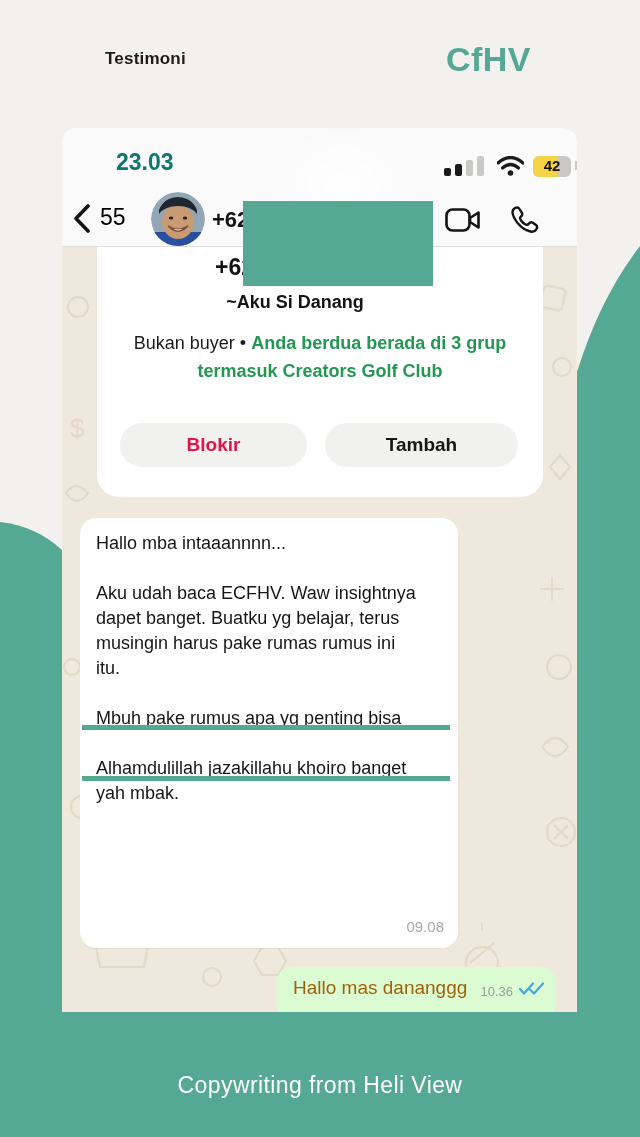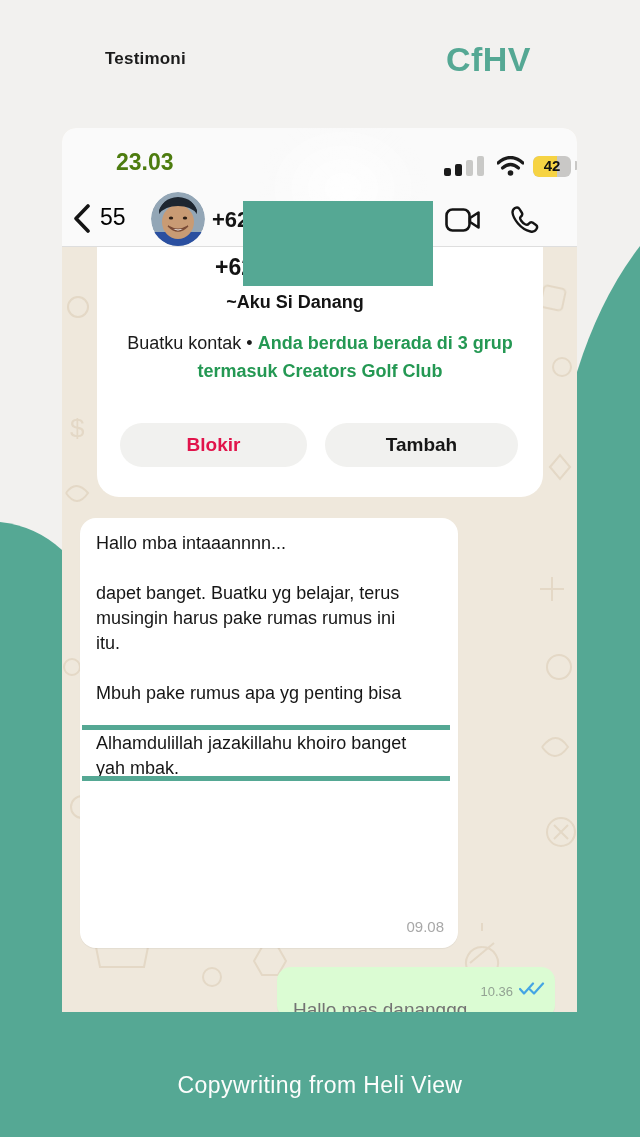--- a/index.html
+++ b/index.html
@@ -12,21 +12,21 @@
 
   
   .site-label { position:absolute; left:105px; top:49px; font-size:17px; font-weight:600; color:#1c1c1c; letter-spacing:.2px; z-index:2; }
   .brand { position:absolute; right:109px; top:40px; font-size:34px; font-weight:800; color:#55A894; letter-spacing:.5px; z-index:2; }
 
   
   .phone { position:absolute; left:62px; top:128px; width:515px; height:884px; background:#EFE8DC; border-radius:14px 14px 0 0; overflow:hidden; z-index:1; }
   .phone-top { position:absolute; left:0; top:0; width:515px; height:119px; background:#FAFAFA; border-bottom:1px solid #DEDEDE; z-index:1; }
   .smear { position:absolute; left:196px; top:-10px; width:170px; height:140px; background:radial-gradient(closest-side, rgba(255,255,255,.85), rgba(255,255,255,0)); z-index:2; }
 
-  .sb-time { position:absolute; left:54px; top:21px; font-size:23px; font-weight:700; color:#4d7c0f; z-index:3; }
+  .sb-time { position:absolute; left:54px; top:21px; font-size:23px; font-weight:700; color:#0f766e; z-index:3; }
   .sb-icons { position:absolute; left:382px; top:26px; width:130px; height:24px; z-index:3; display:flex; align-items:center; gap:9px; }
   .battery { position:relative; width:38px; height:21px; border-radius:6px; background:#C9C8C6; overflow:hidden; }
   .battery-fill { position:absolute; left:0; top:0; height:21px; width:24px; background:#F6D343; border-radius:6px 0 0 6px; }
   .battery-num { position:absolute; left:0; top:1px; width:38px; text-align:center; font-size:15px; font-weight:700; color:#111; }
   .battery-nub { position:absolute; left:513px; top:33px; width:3px; height:9px; background:#C9C8C6; border-radius:0 2px 2px 0; z-index:3; }
 
   .nav-back { position:absolute; left:11px; top:76px; z-index:3; cursor:pointer; }
   .nav-count { position:absolute; left:38px; top:76px; font-size:23px; color:#000000; z-index:3; }
   .avatar { position:absolute; left:89px; top:64px; width:54px; height:54px; border-radius:50%; overflow:hidden; z-index:3; }
   .nav-number { position:absolute; left:150px; top:79px; font-size:22px; font-weight:600; color:#141414; z-index:3; }
@@ -53,21 +53,21 @@
   .bubble-in .para { margin-bottom:25px; }
   .bubble-in .para:last-of-type { margin-bottom:0; }
   .msg-line { height:25px; white-space:nowrap; }
   .bubble-in-time { position:absolute; right:14px; bottom:9px; font-size:15px; color:#A8A8A8; }
   .hl-bar { position:absolute; left:20px; width:368px; height:5px; background:#55A894; z-index:4; }
   .hl-bar-1 { top:597px; }
   .hl-bar-2 { top:648px; }
 
   
   .bubble-out { position:absolute; left:215px; top:839px; width:278px; height:52px; background:#DBFCD3; border-radius:14px; z-index:1; box-shadow:0 1px 1px rgba(0,0,0,.05); }
-  .bubble-out-text { position:absolute; left:16px; top:10px; font-size:19px; color:#737373; white-space:nowrap;margin-top:22px; }
+  .bubble-out-text { position:absolute; left:16px; top:10px; font-size:19px; color:#a16207; white-space:nowrap; }
   .bubble-out-time { position:absolute; right:42px; top:17px; font-size:13px; color:#93A293; }
   .bubble-out-checks { position:absolute; right:10px; top:15px; }
 
   
   .band { position:absolute; left:0; top:1012px; width:640px; height:125px; background:#55A894; z-index:10; }
   .footer-text { position:absolute; left:0; top:60px; width:640px; text-align:center; font-size:23px; font-weight:500; color:#FCFDFC; letter-spacing:.4px; }
 
   svg { display:block; }
 </style>
 </head>
@@ -163,34 +163,35 @@
         <path d="M420,700 a16,16 0 1,0 0.1,0 M420,684 v-8 M408,716 l24,-20"></path>
         <path d="M360,740 q10,-12 20,0"></path>
         <circle cx="480," r="0"></circle>
       </g>
     </svg>
 
     <div class="card">
       <div class="card-number">+62</div>
       <div class="card-name">~Aku Si Danang</div>
       <div class="card-status">
-        <span>Buatku kontak • </span><span class="green-link">Anda berdua berada di 3 grup</span><br>
+        <span>Bukan buyer • </span><span class="green-link">Anda berdua berada di 3 grup</span><br>
         <span class="green-link">termasuk Creators Golf Club</span>
       </div>
       <button class="card-btn btn-blokir">Blokir</button>
       <button class="card-btn btn-tambah">Tambah</button>
     </div>
 
     <div class="redact"></div>
 
     <div class="bubble-in">
       <div class="para">
         <div class="msg-line">Hallo mba intaaannnn...</div>
       </div>
       <div class="para">
+        <div class="msg-line">Aku udah baca ECFHV. Waw insightnya</div>
         <div class="msg-line">dapet banget. Buatku yg belajar, terus</div>
         <div class="msg-line">musingin harus pake rumas rumus ini</div>
         <div class="msg-line">itu.</div>
       </div>
       <div class="para">
         <div class="msg-line">Mbuh pake rumus apa yg penting bisa</div>
       </div>
       <div class="para">
         <div class="msg-line">Alhamdulillah jazakillahu khoiro banget</div>
         <div class="msg-line">yah mbak.</div>

